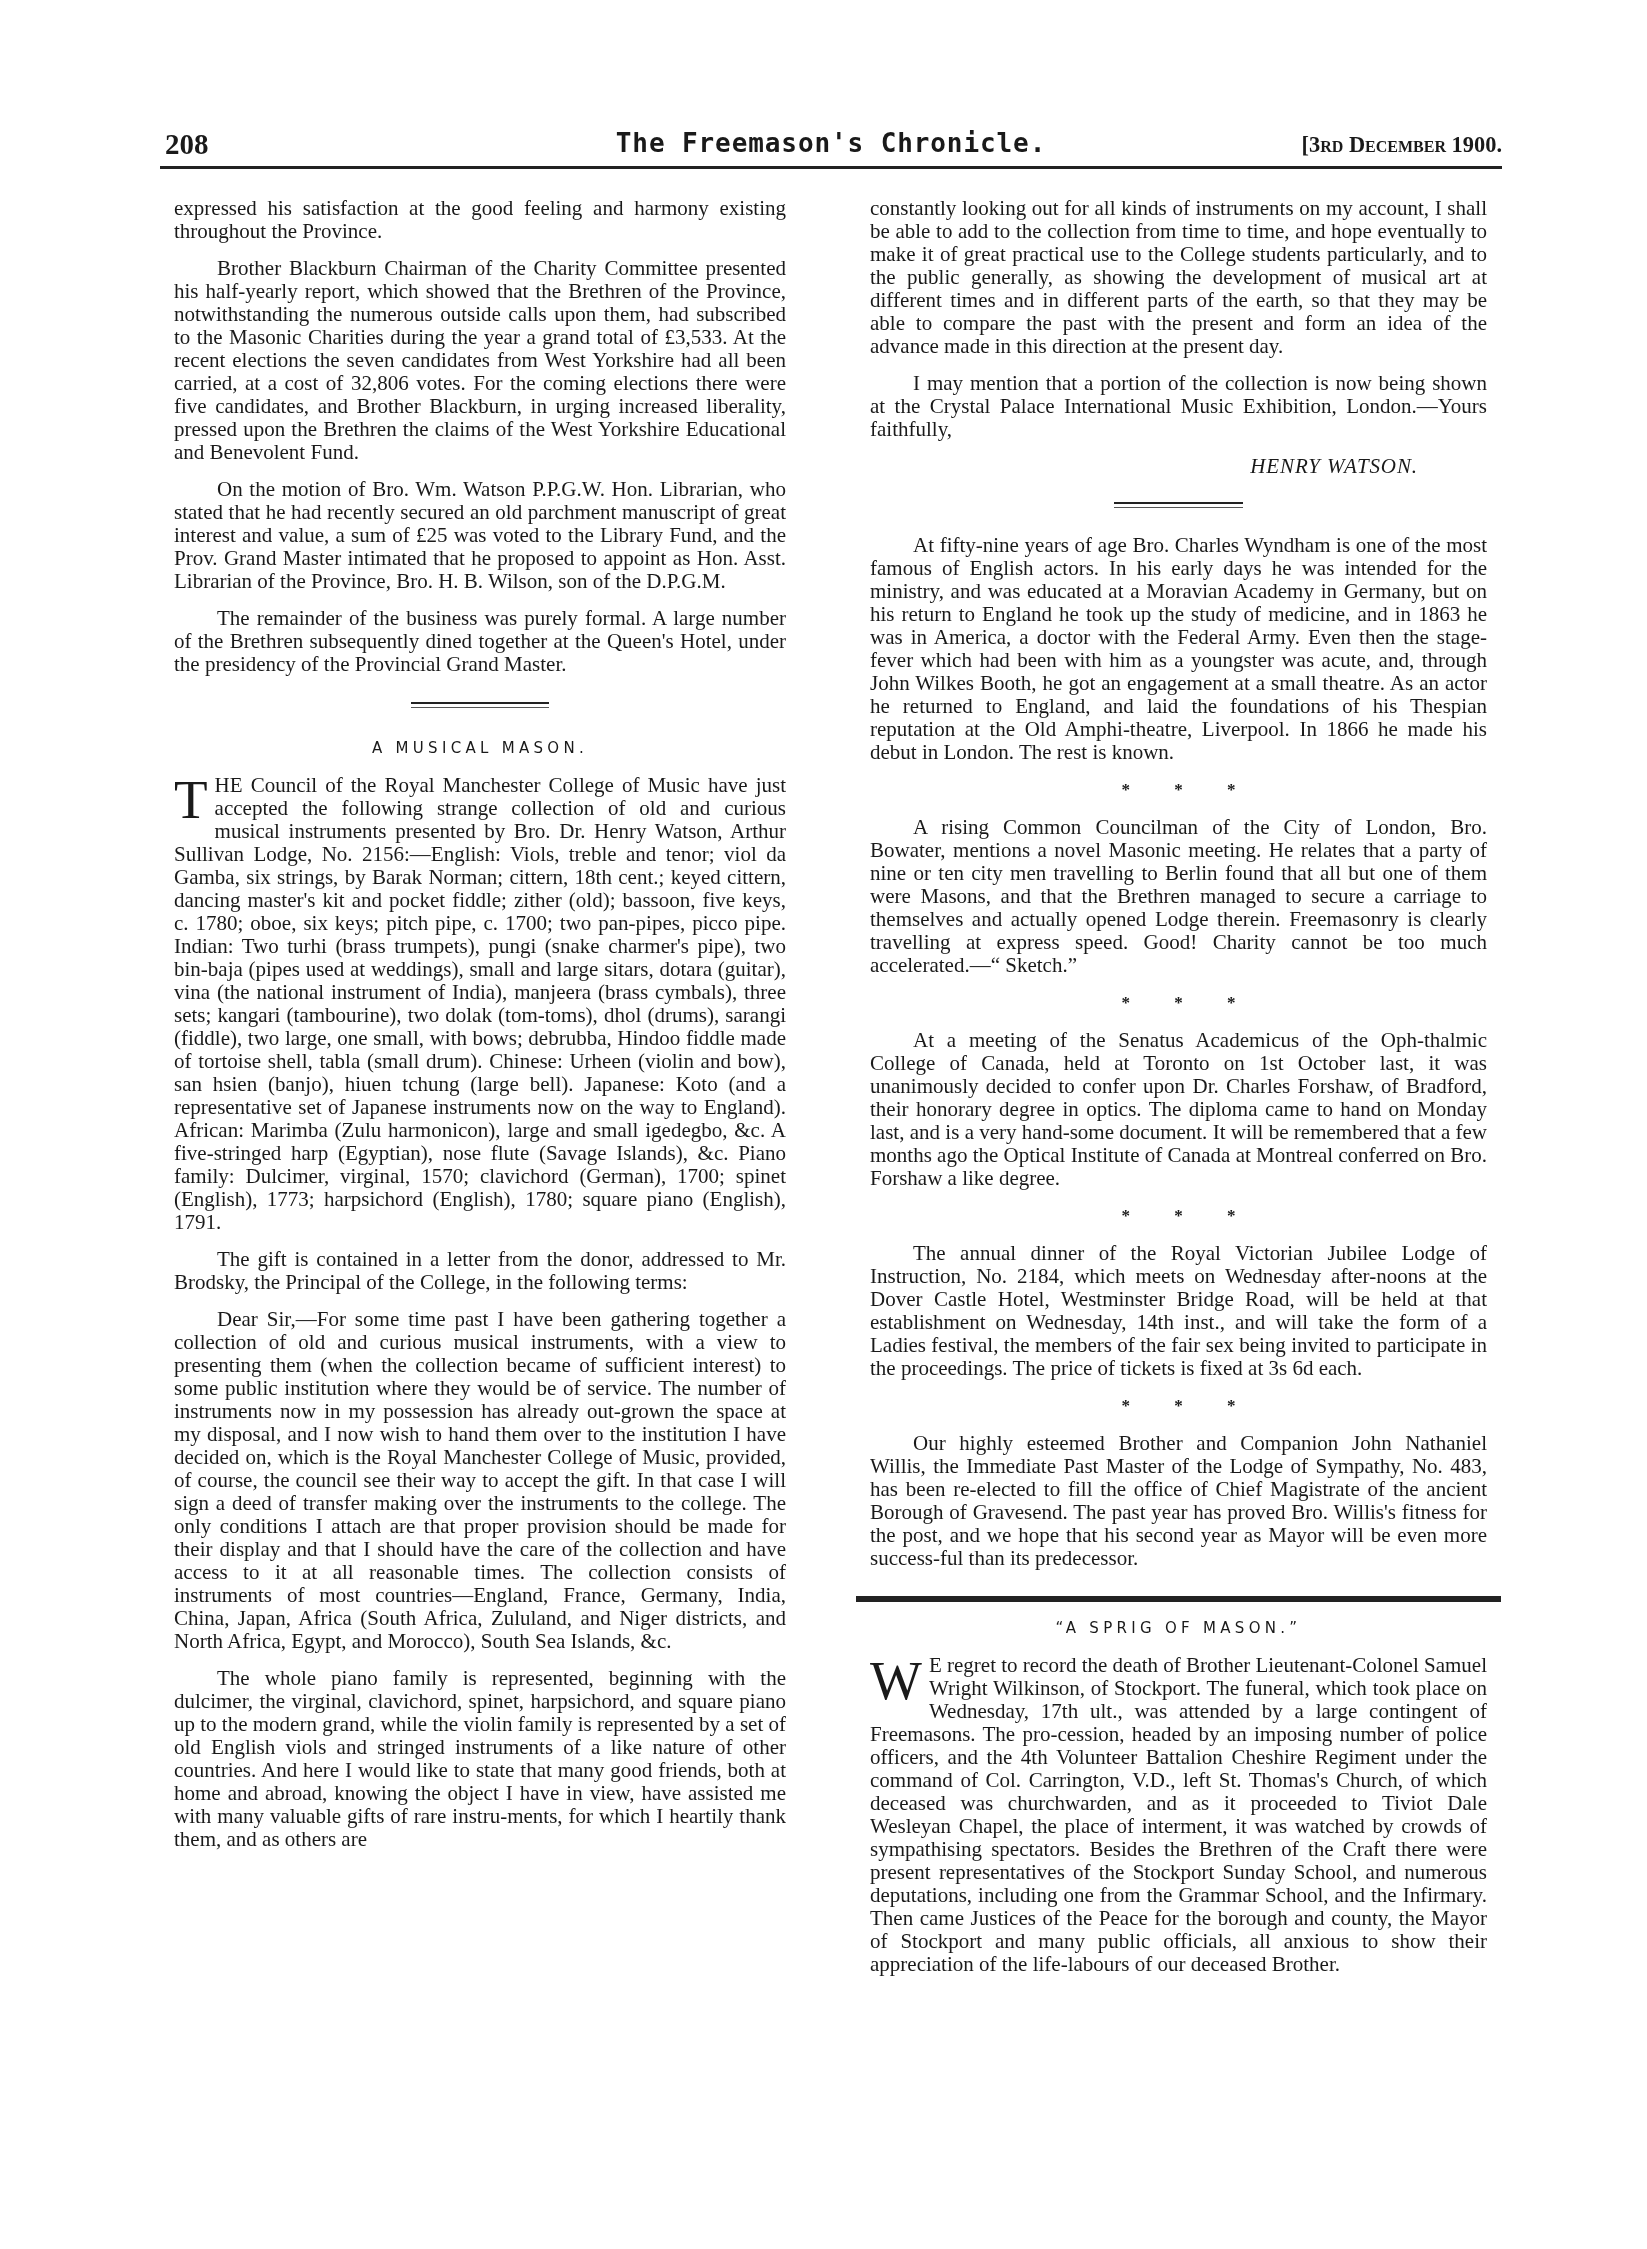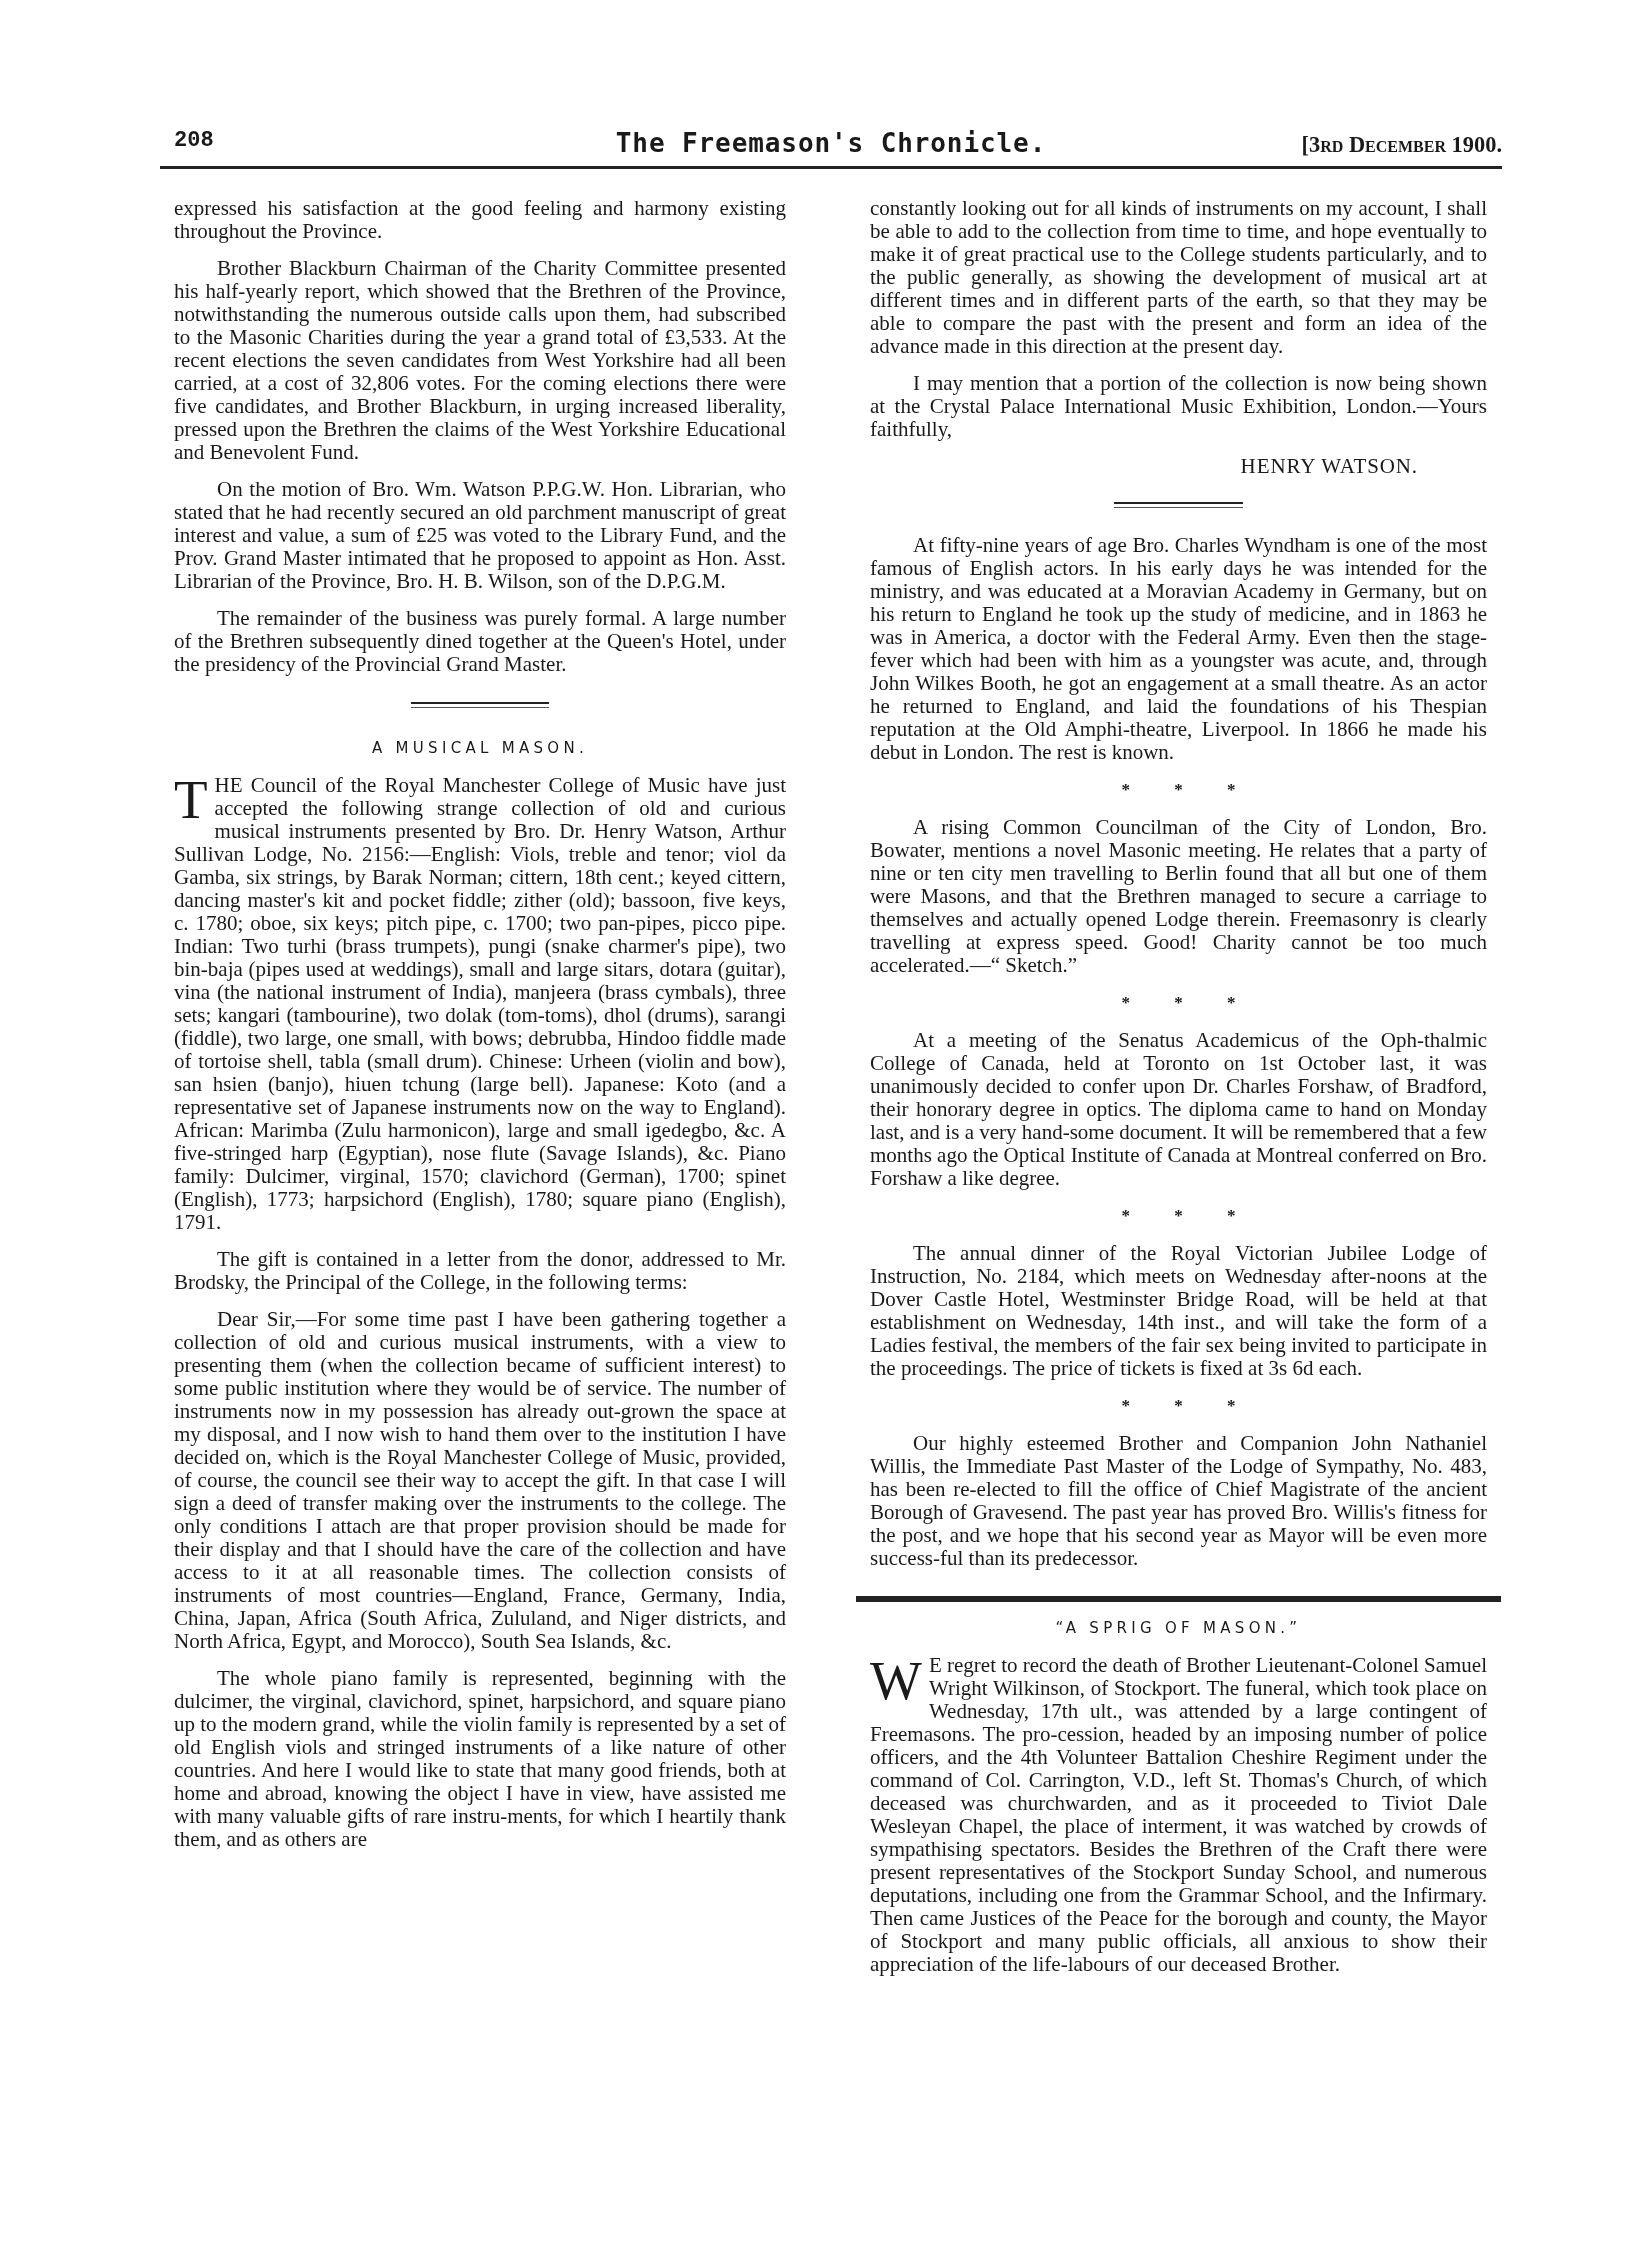--- a/index.html
+++ b/index.html
@@ -1,35 +1,35 @@
 <!DOCTYPE html>
 <html style="font-size:14px"><head>
 <meta charset="utf-8">
 <style>
   html, body { margin:0; padding:0; background:#ffffff; }
   body { width:1648px; height:2250px; position:relative; overflow:hidden; color:#1a1a1a;
          font-family:"Liberation Serif","DejaVu Serif",serif; }
   .page-header { position:absolute; left:160px; top:128px; width:1342px; height:38px; }
-  .page-num { position:absolute; left:14px; top:0; font-size:22px; font-weight:bold; font-family:Liberation Mono, monospace; }
+  .page-num { position:absolute; left:5px; top:0; font-size:29px; font-weight:bold; font-family:Liberation Serif, serif; }
   .masthead { position:absolute; left:0; right:0; top:0; text-align:center; font-size:26px; font-weight:bold;
               font-family:"DejaVu Sans Mono","Liberation Mono",monospace; letter-spacing:0.9px; }
   .issue-date { position:absolute; right:0; top:3.5px; font-size:22.4px; font-variant:small-caps; font-weight:bold; }
   .header-rule { position:absolute; left:160px; top:166px; width:1342px; height:0; border-top:3.5px solid #222; }
   .col { position:absolute; top:183px; font-size:21px; line-height:23px; text-align:justify; hyphens:manual; }
   .col-left { left:160px; width:640px; }
   .col-right { left:856px; width:645px; }
   p { margin:14px; text-indent:0; }
   p.ind { text-indent:43px; }
   .ornament { margin:26px auto 29px; width:138px; height:0; border-top:2.6px solid #222; border-bottom:0.9px solid #555; padding-top:2.6px; }
   .ornament.short { width:129px; margin:24px auto 26px; }
   .heading { text-align:center; font-family:"DejaVu Sans","Liberation Sans",sans-serif; font-weight:normal;
              font-size:15px; letter-spacing:4.3px; margin:15.5px 0 5.2px; }
   .dropcap { float:left; font-size:55px; line-height:45px; margin:3.5px 7px 0 0; font-weight:normal; }
   .stars { text-align:center; word-spacing:40px; font-size:17px; line-height:24px; margin:1.7px 0 3.5px; font-weight:bold; }
-  .signature { text-align:right; padding-right:69px; letter-spacing:0.9px; }
+  .signature { text-align:right; padding-right:69px; letter-spacing:0.9px;font-style:italic; }
   .heavy-rule { height:6px; background:#222; margin:26px 0 14px; }
 </style>
 </head>
 <body>
 
 <div class="page-header">
   <span class="page-num">208</span>
   <div class="masthead">The Freemason's Chronicle.</div>
   <span class="issue-date">[3rd December 1900.</span>
 </div>

